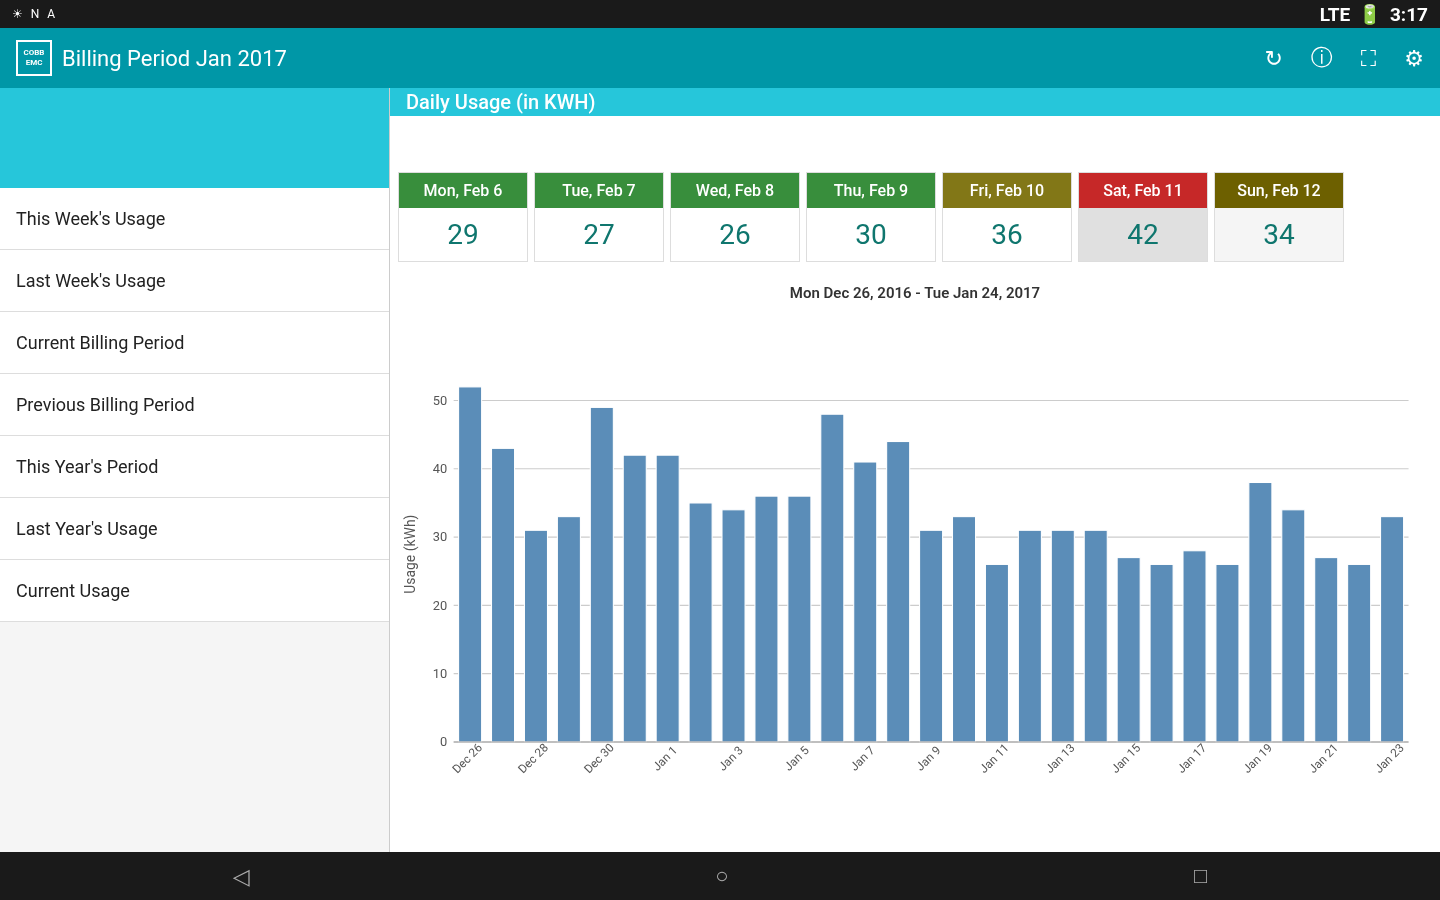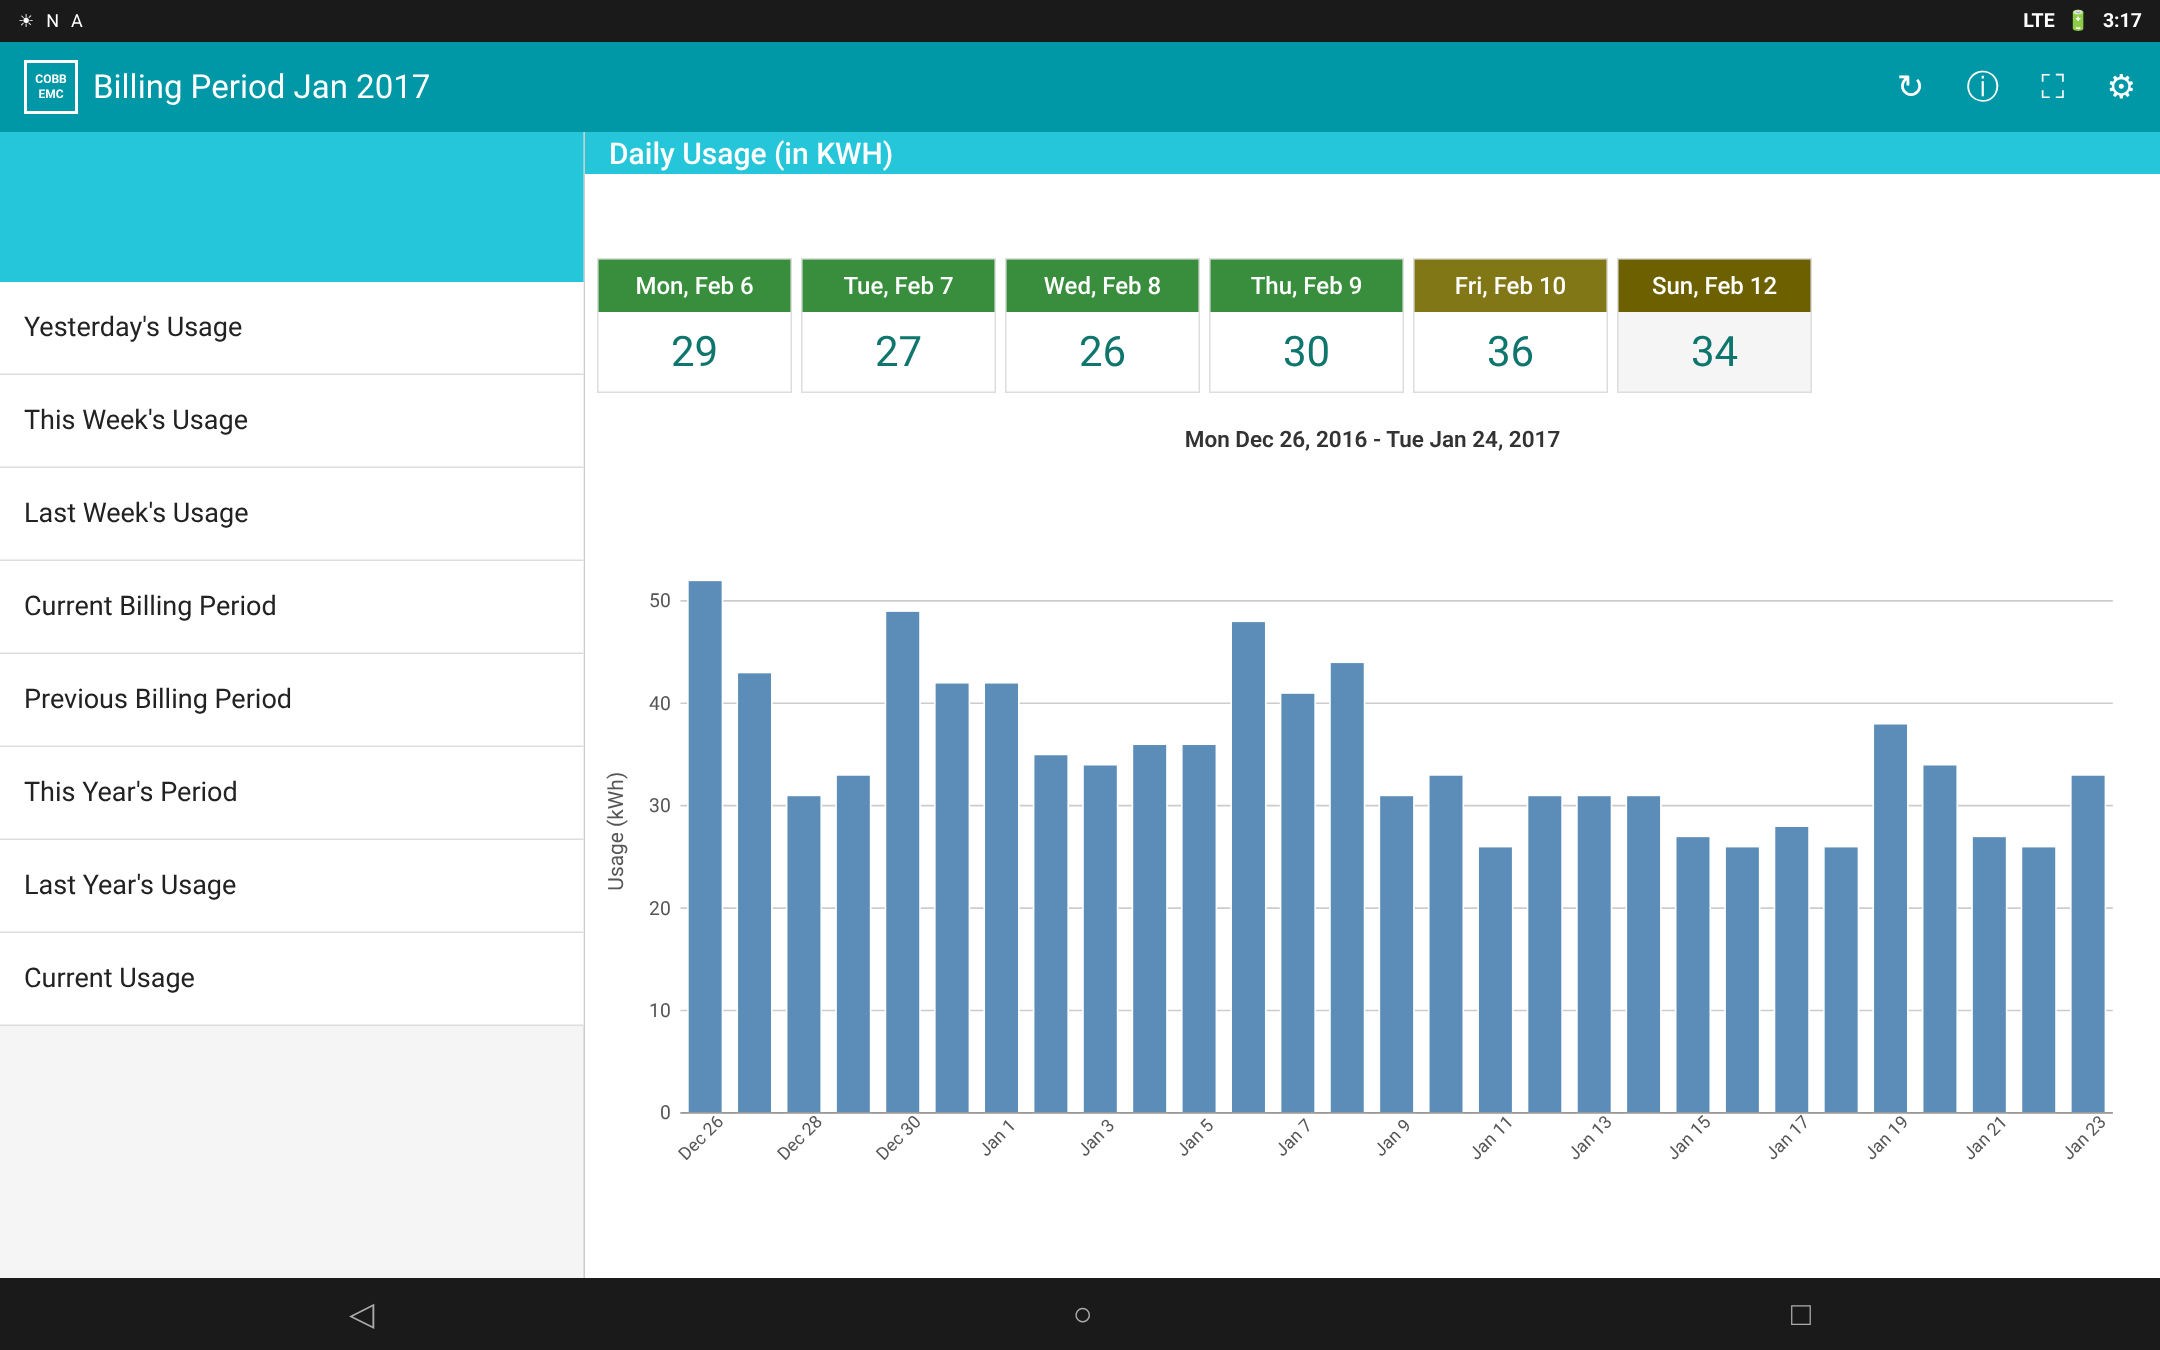--- a/index.html
+++ b/index.html
@@ -5,21 +5,21 @@
     * { margin: 0; padding: 0; box-sizing: border-box; }
     body { width: 1440px; height: 900px; font-family: 'Roboto', Arial, sans-serif; background: #e0e0e0; overflow: hidden; }
 
     
     .status-bar {
       width: 100%; height: 28px; background: #1a1a1a;
       display: flex; align-items: center; justify-content: space-between;
       padding: 0 12px; color: white; font-size: 12px;
     }
     .status-left { display: flex; align-items: center; gap: 8px; }
-    .status-right { display: flex; align-items: center; gap: 8px; font-size: 13px; font-weight: bold; }
+    .status-right { display: flex; gap: 8px; font-size: 19px; font-weight: bold; }
 
     
     .title-bar {
       width: 100%; height: 60px; background: #0097a7;
       display: flex; align-items: center; justify-content: space-between;
       padding: 0 16px;
     }
     .title-left { display: flex; align-items: center; gap: 10px; }
     .logo-box {
       width: 36px; height: 36px; border: 2px solid white;
@@ -130,23 +130,20 @@
     <span class="title-icon">⛶</span>
     <span class="title-icon">⚙</span>
   </div>
 </div>
 
 <div class="main-layout">
 
   <div class="sidebar">
     <div class="sidebar-top"></div>
     <div class="sidebar-item">
-      <span>Yesterday's Usage</span>
-    </div>
-    <div class="sidebar-item">
       <span>This Week's Usage</span>
     </div>
     <div class="sidebar-item">
       <span>Last Week's Usage</span>
     </div>
     <div class="sidebar-item">
       <span>Current Billing Period</span>
     </div>
     <div class="sidebar-item">
       <span>Previous Billing Period</span>
@@ -180,20 +177,24 @@
           <div class="day-header" style="background: rgb(56, 142, 60);">Wed, Feb 8</div>
           <div class="day-value">26</div>
         </div>
         <div class="day-card" style="background: white;">
           <div class="day-header" style="background: rgb(56, 142, 60);">Thu, Feb 9</div>
           <div class="day-value">30</div>
         </div>
         <div class="day-card" style="background: white;">
           <div class="day-header" style="background: rgb(130, 119, 23);">Fri, Feb 10</div>
           <div class="day-value">36</div>
+        </div>
+        <div class="day-card" style="background: rgb(224, 224, 224);">
+          <div class="day-header" style="background: rgb(198, 40, 40);">Sat, Feb 11</div>
+          <div class="day-value">42</div>
         </div>
         <div class="day-card" style="background: rgb(245, 245, 245);">
           <div class="day-header" style="background: rgb(109, 96, 0);">Sun, Feb 12</div>
           <div class="day-value">34</div>
         </div>
       </div>
 
     <div class="chart-section">
       <div class="chart-date-range">Mon Dec 26, 2016 - Tue Jan 24, 2017</div>
       <div class="chart-container">

